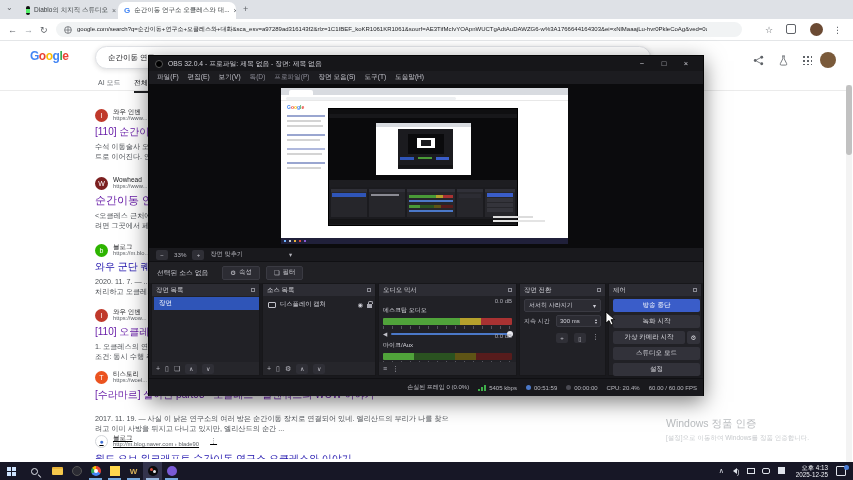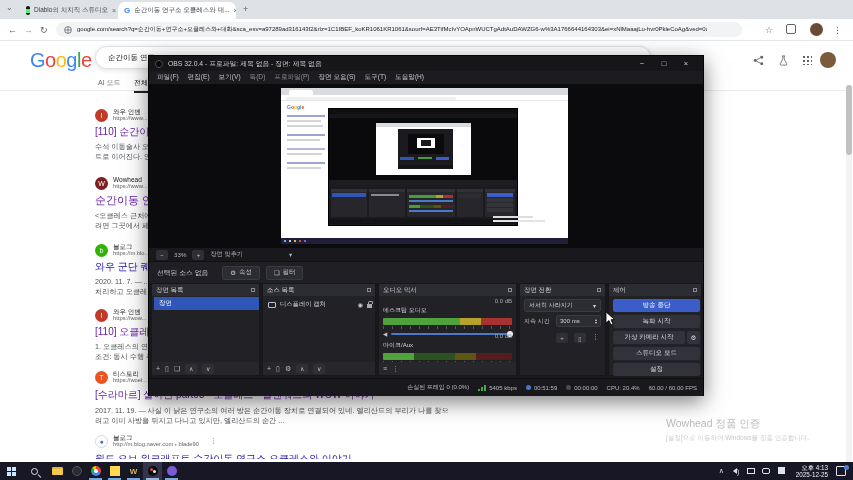--- a/index.html
+++ b/index.html
@@ -9,21 +9,21 @@
   
   .tabstrip{left:0;top:0;width:853px;height:19px;background:#dee1e6;}
   .tab{height:17px;top:2px;border-radius:7px 7px 0 0;display:flex;align-items:center;gap:4px;padding:0 6px;font-size:6.5px;color:#3c4043;white-space:nowrap;overflow:hidden;}
   .tab.active{background:#fff;}
   .tab .x{color:#5f6368;font-size:7px;margin-left:auto;}
   .navbar{left:0;top:19px;width:853px;height:22px;background:#fff;border-bottom:1px solid #e4e6e8;}
   .navic{color:#5f6368;font-size:9px;line-height:22px;}
   .urlpill{left:56px;top:3px;width:686px;height:15px;background:#f1f3f4;border-radius:8px;display:flex;align-items:center;padding:0 8px;gap:5px;}
   .urltxt{font-size:6px;color:#202124;white-space:nowrap;overflow:hidden;max-width:630px;}
   .page{left:0;top:41px;width:853px;height:421px;background:#fff;}
-  .glogo{font-size:20px;font-weight:normal;letter-spacing:-0.5px;}
+  .glogo{font-size:12px;font-weight:bold;letter-spacing:-0.5px;}
   .gl-b{color:#4285F4}.gl-r{color:#EA4335}.gl-y{color:#FBBC05}.gl-g{color:#34A853}
   .spill{left:95px;top:5px;width:556px;height:23px;border:1px solid #dfe1e5;border-radius:12px;box-shadow:0 1px 5px rgba(32,33,36,.15);display:flex;align-items:center;padding:0 12px;font-size:7.5px;color:#202124;background:#fff;}
   .gtab{font-size:7px;color:#5f6368;}
   .gtab.sel{color:#202124;border-bottom:2px solid #202124;padding-bottom:3px;}
   .divider{height:1px;background:#ebebeb;}
   .result{width:430px;}
   .favrow{display:flex;align-items:center;gap:5px;height:14px;}
   .favicon{width:13px;height:13px;border-radius:50%;color:#fff;font-size:7px;display:flex;align-items:center;justify-content:center;flex:0 0 13px;}
   .rsource{font-size:6.5px;color:#202124;line-height:7px;}
   .rurl{font-size:5.8px;color:#5f6368;line-height:7px;}
@@ -192,38 +192,38 @@
 
     <div class="abs result" style="left:95px;top:329px;width:345px;">
       <div class="favrow">
           <span class="favicon" style="background:#eb531f">T</span>
           <span>
             <div class="rsource">티스토리</div>
             <div class="rurl">https://woel...</div>
           </span>
         </div>
       <div class="rtitle visited" style="margin-top:4px;">[수라마르] 살아란 part03 - 오클레스 - 글랜워스의 WOW 이야기</div>
-      <div class="rdesc" style="margin-top:4px;">2017. 11. 19. — 사실 이 낡은 연구소의 여러 방은 순간이동 장치로 연결되어 있네. 엘리산드의 무리가 나를 찾으</div>
+      <div class="rdesc" style="margin-top:12px;">2017. 11. 19. — 사실 이 낡은 연구소의 여러 방은 순간이동 장치로 연결되어 있네. 엘리산드의 무리가 나를 찾으</div>
       <div class="rdesc">려고 이미 사방을 뒤지고 다니고 있지만, 엘리산드의 순간 ...</div>
     </div>
 
-    <div class="abs result" style="left:95px;top:393px;">
+    <div class="abs result" style="left:95px;top:393px;text-decoration:underline;">
       <div class="favrow">
           <span class="favicon" style="background:#fff;border:1px solid #d3d6da;color:#3d6fd8;">●</span>
           <span>
             <div class="rsource">블로그</div>
             <div class="rurl">http://m.blog.naver.com › blade90</div>
           </span>
           <span style="font-size:7px;color:#5f6368;margin-left:6px;">⋮</span>
         </div>
       <div class="rtitle" style="margin-top:4px;height:7px;overflow:hidden;">월드 오브 워크래프트 순간이동 연구소 오클레스와 이야기</div>
     </div>
 
     <div class="abs" style="left:666px;top:376px;">
-      <div class="watermark1">Wowhead 정품 인증</div>
+      <div class="watermark1">Windows 정품 인증</div>
       <div class="watermark2" style="margin-top:3px;">[설정]으로 이동하여 Windows를 정품 인증합니다.</div>
     </div>
 
     <div class="abs scrollbar">
         <div class="thumb"></div>
       </div>
   </div>
 
   <div class="abs obs">
     <div class="abs obs-title">

